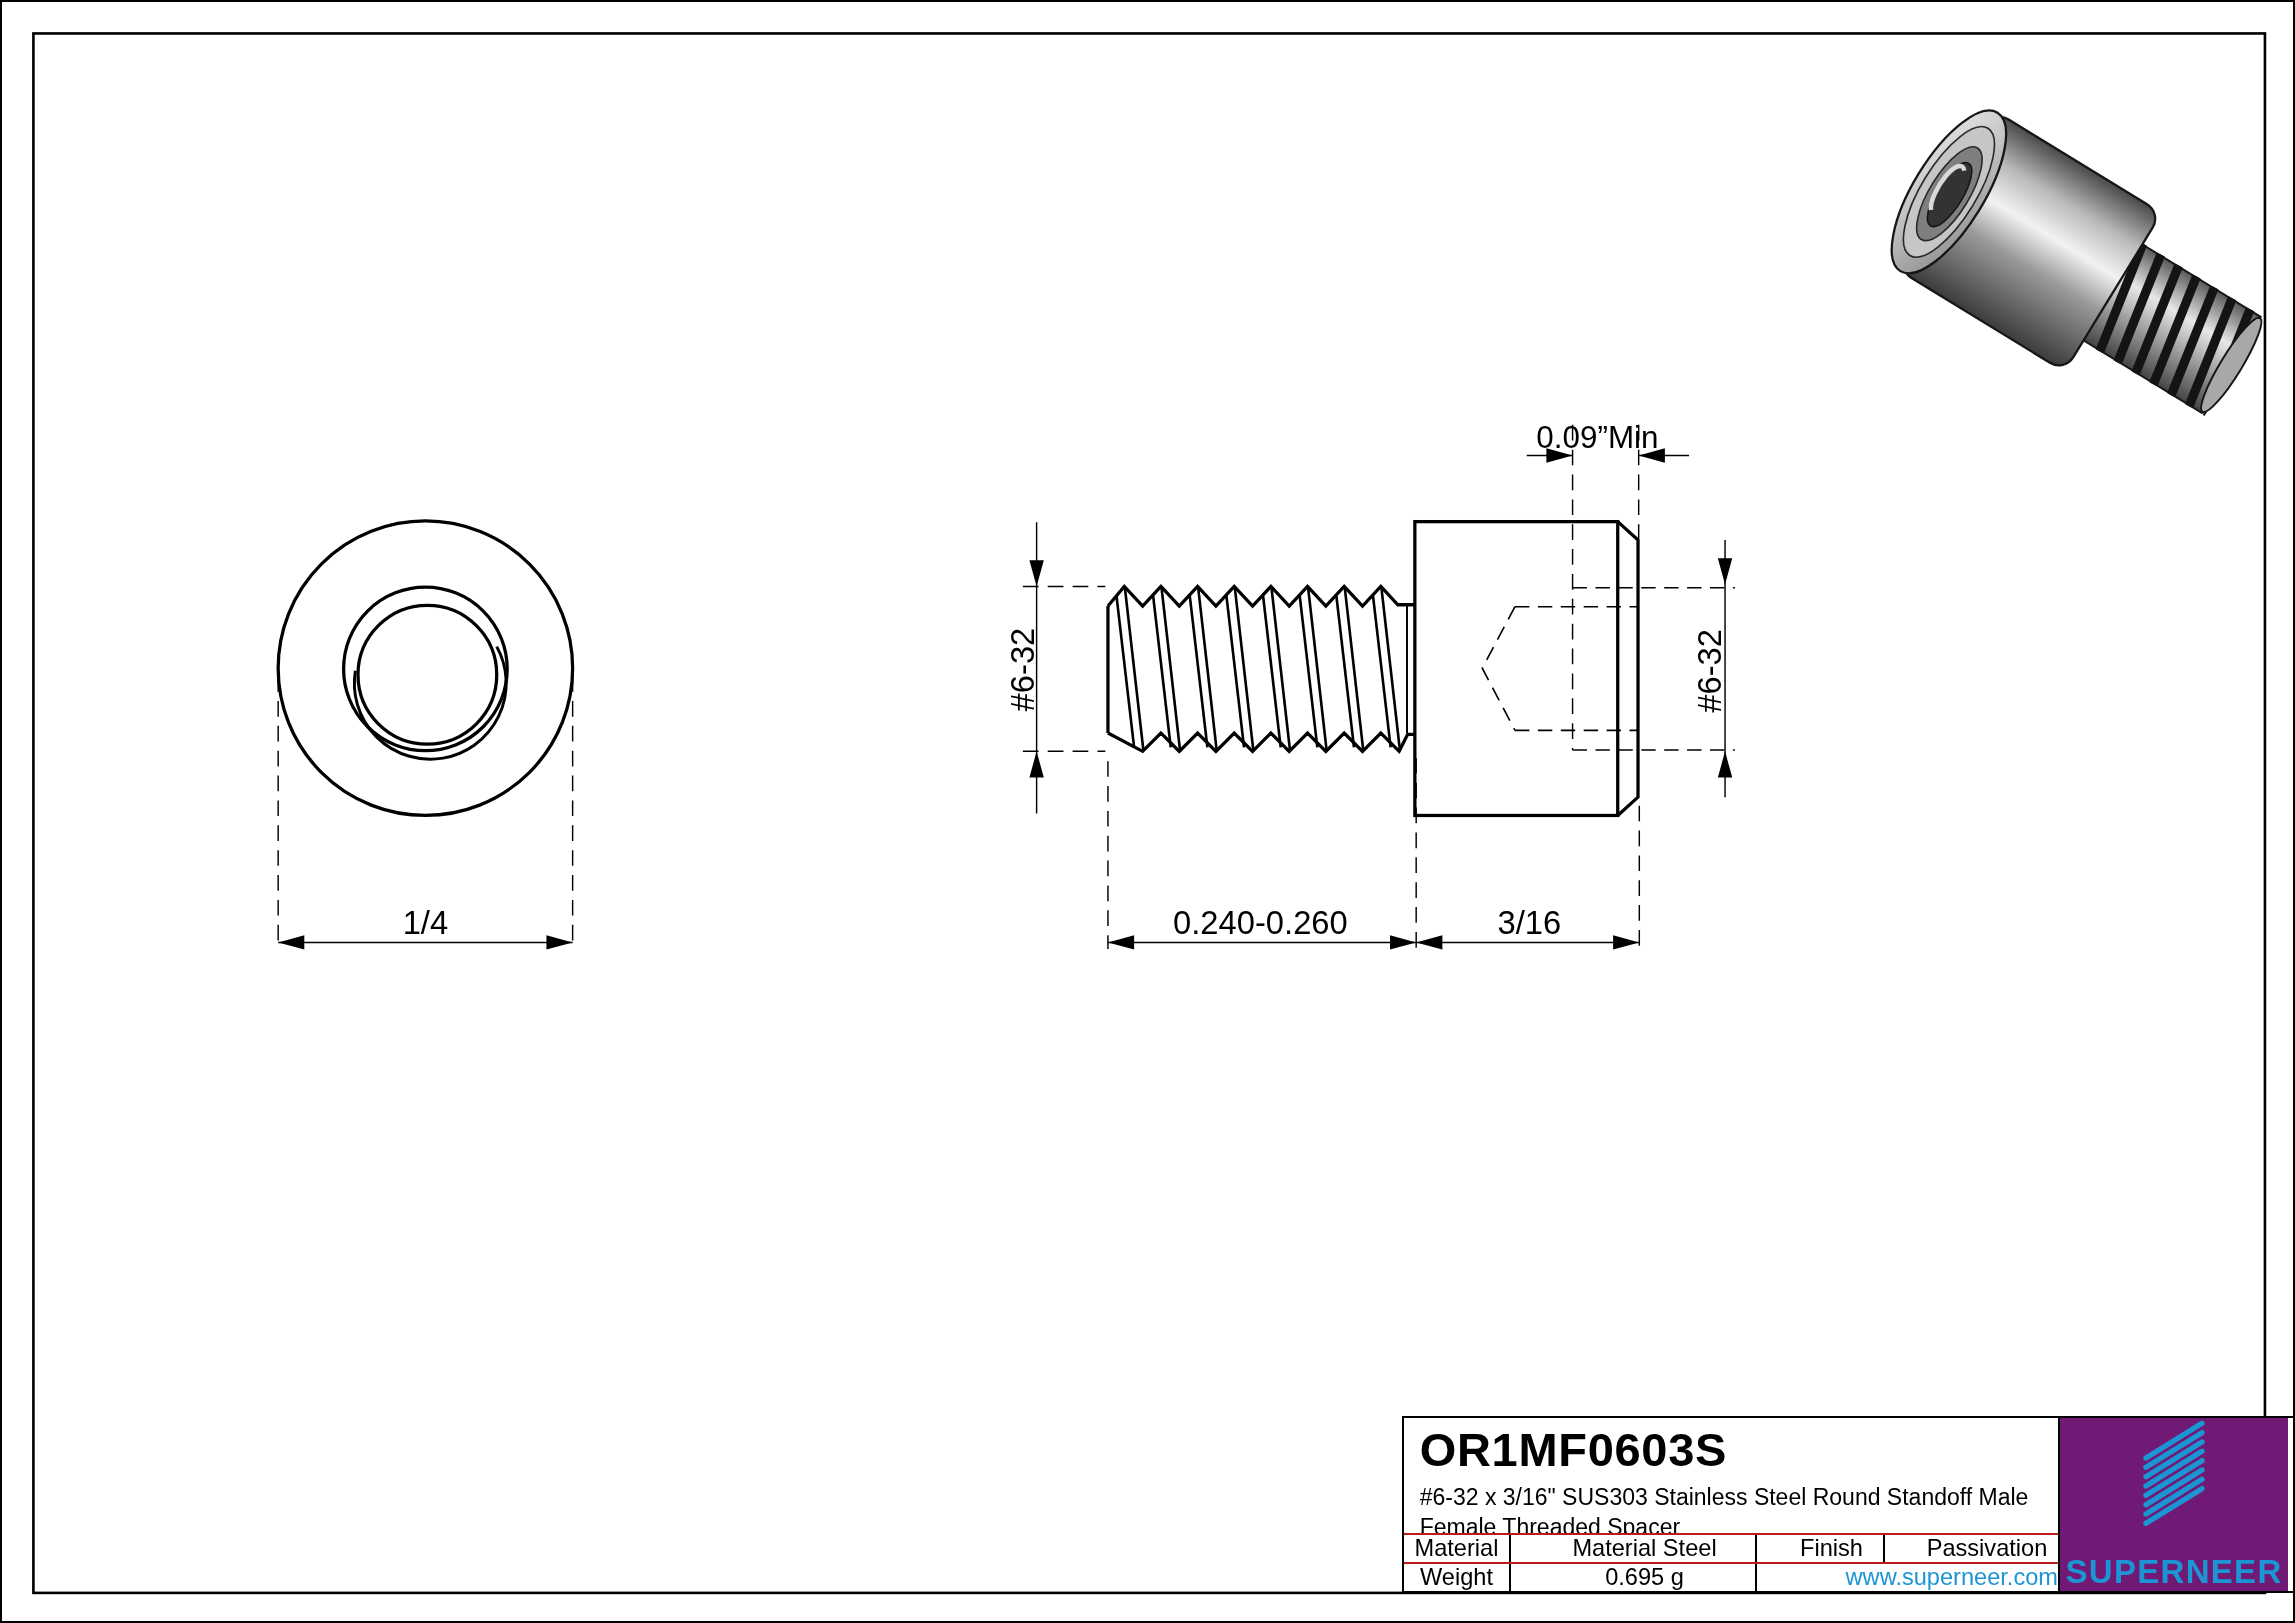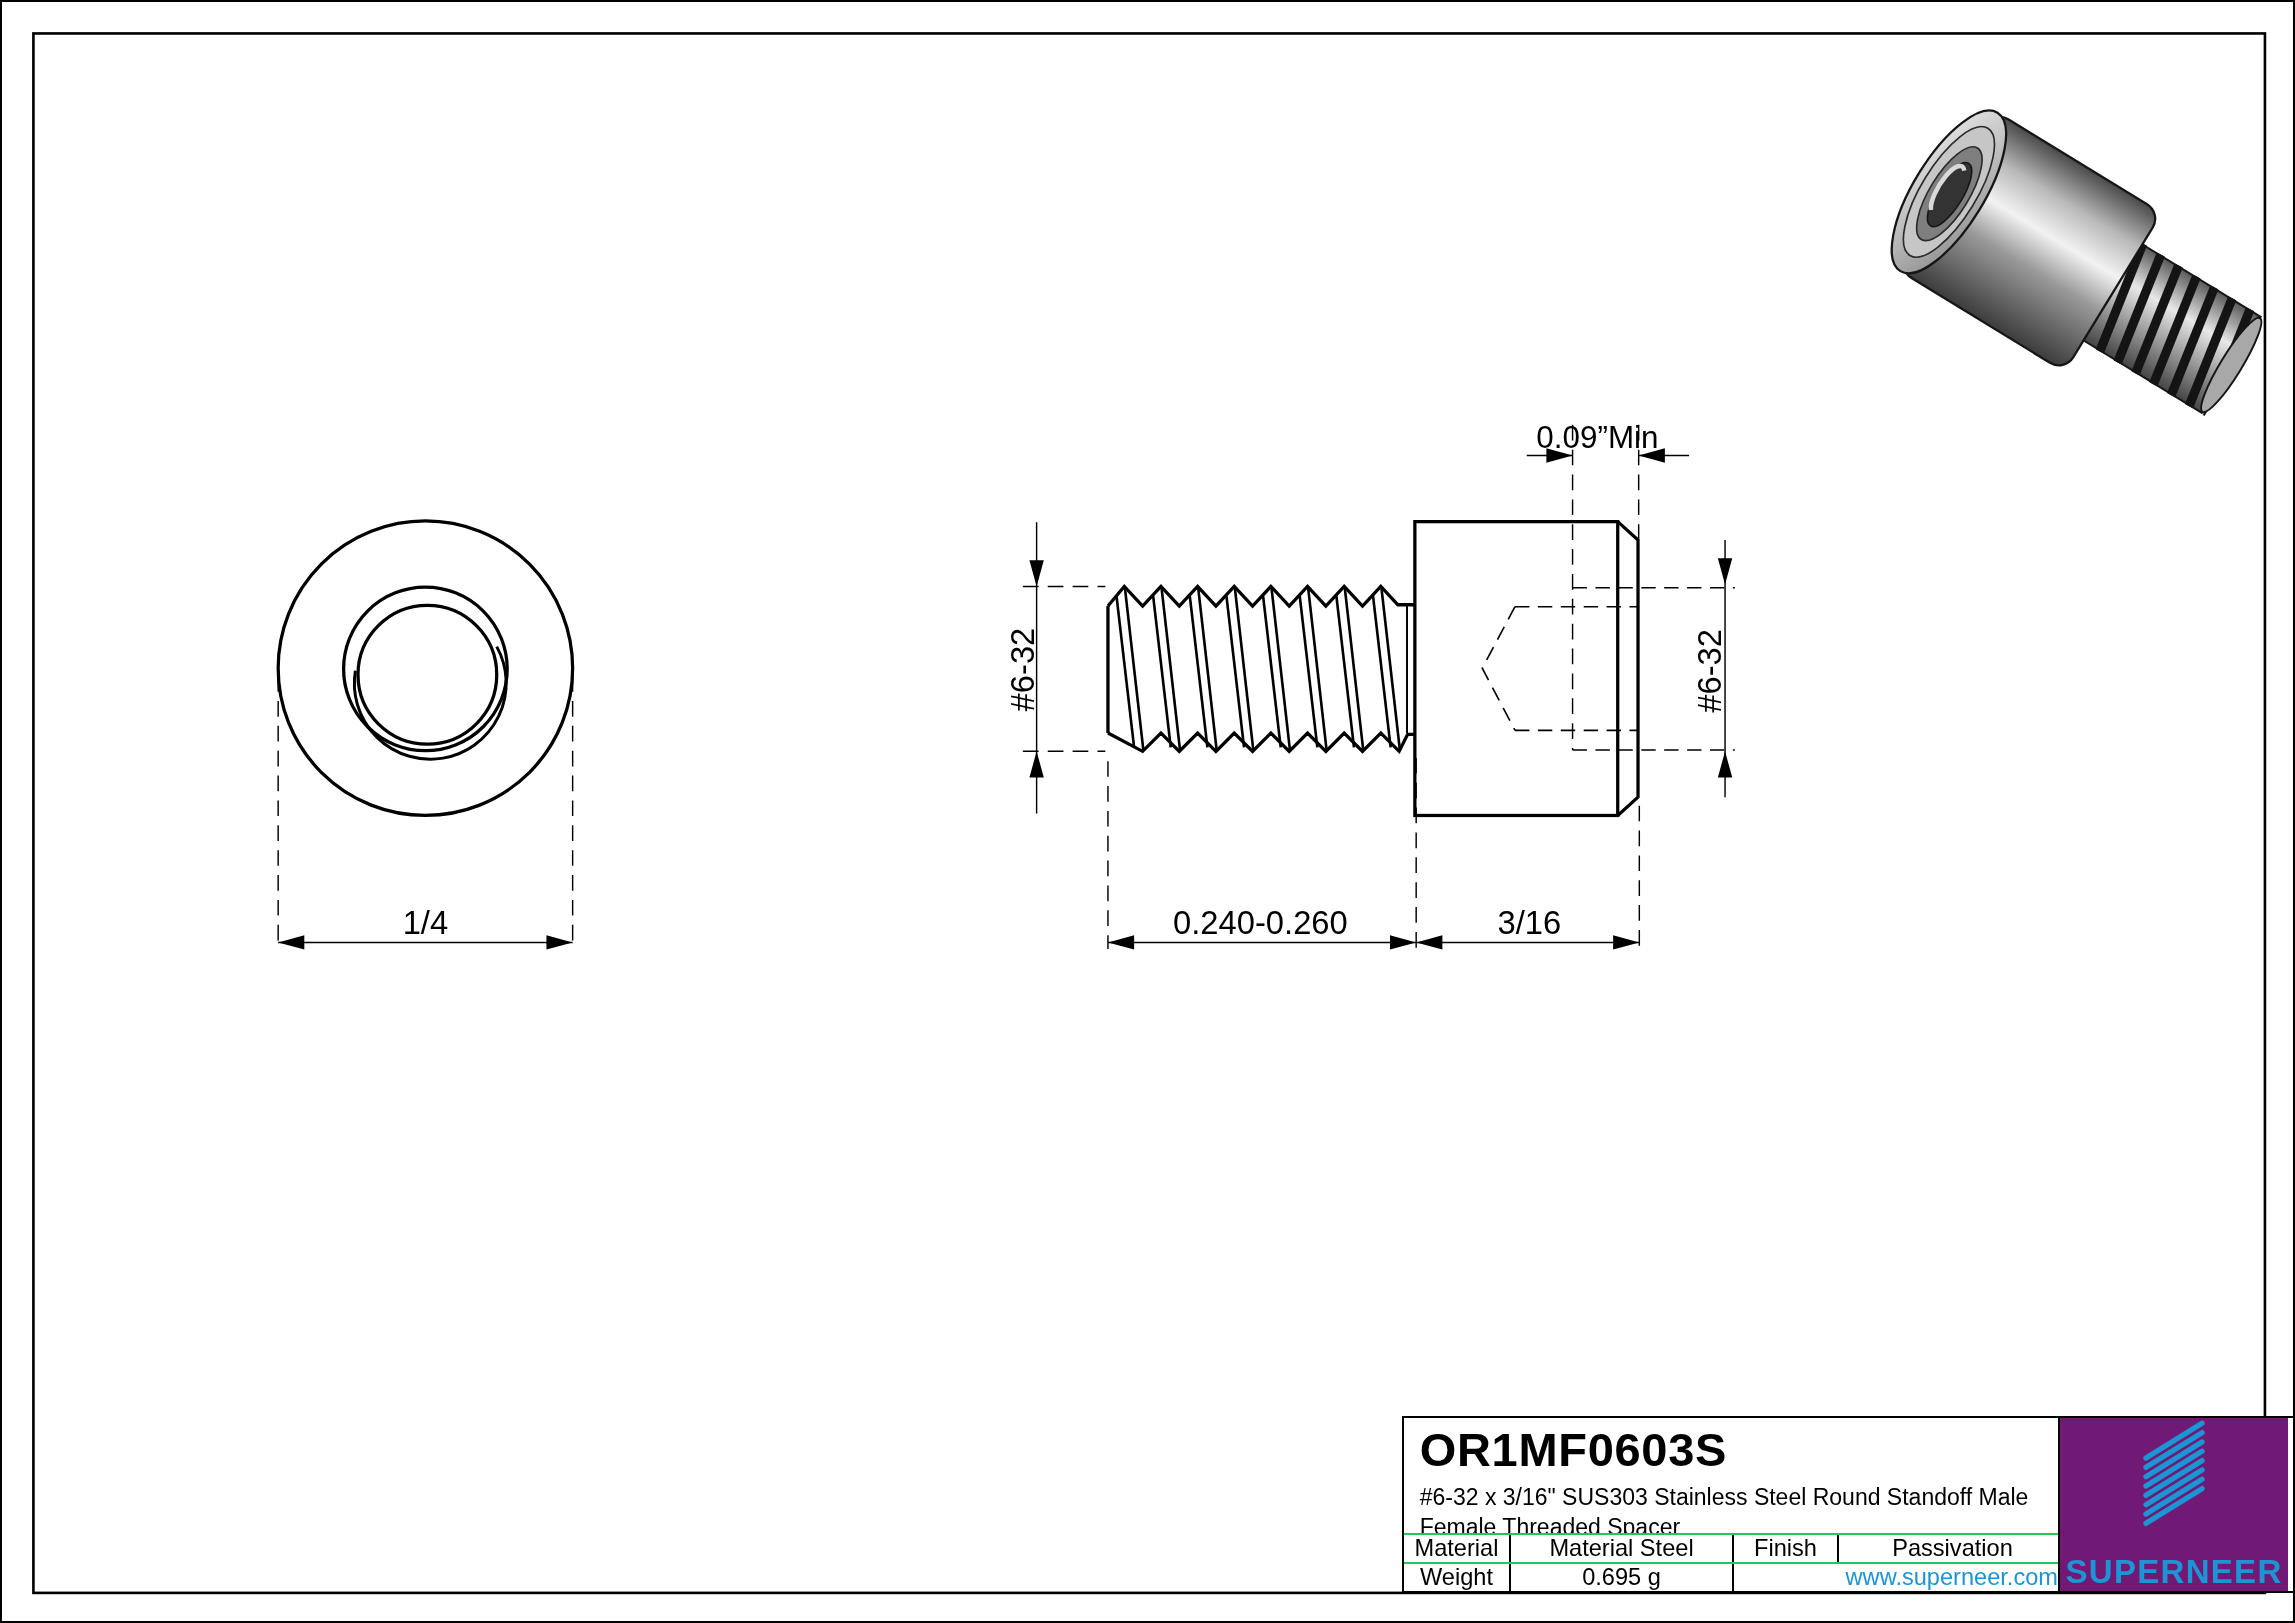--- a/index.html
+++ b/index.html
@@ -16,21 +16,21 @@
   
   .tb{
     position:absolute;left:1400px;top:1414px;width:911px;height:177px;
     border:2px solid #000;box-sizing:border-box;display:flex;background:#fff;
   }
   .tb-left{width:656px;display:flex;flex-direction:column;border-right:2px solid #000;box-sizing:border-box;}
   .tb-desc{height:117px;box-sizing:border-box;padding:6.5px 6.5px 0 15.7px;overflow:hidden;}
   .pn{font-size:47px;font-weight:bold;line-height:1.05;letter-spacing:0.7px;}
   .desc-line{font-size:23px;line-height:1.32;}
   .desc-block{margin-top:7.9px;}
-  .tb-row{border-top:2px solid #22c55e;display:flex;box-sizing:border-box;flex:0 0 auto;}
+  .tb-row{border-top:2px solid #b91c1c;display:flex;box-sizing:border-box;flex:0 0 auto;gap:23px;}
   .tb-row.r1{height:29.5px;}
   .tb-row.r2{flex:1 1 auto;}
   .cell{display:flex;align-items:center;justify-content:center;font-size:23.6px;box-sizing:border-box;}
   .c-label{width:107px;border-right:2px solid #000;}
   .c-val{width:223px;border-right:2px solid #000;}
   .c-finish{width:105px;border-right:2px solid #000;}
   .c-pass{flex:1;margin-left:8px;}
   .c-url{flex:1;justify-content:flex-end;}
   .url-text{color:#1B95D4;}
   .tb-logo{width:228px;display:flex;flex-direction:column;align-items:center;justify-content:center;background:#701a75;}

